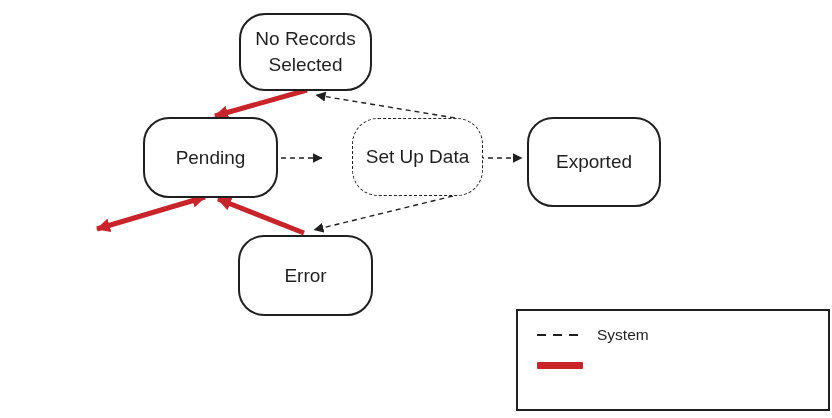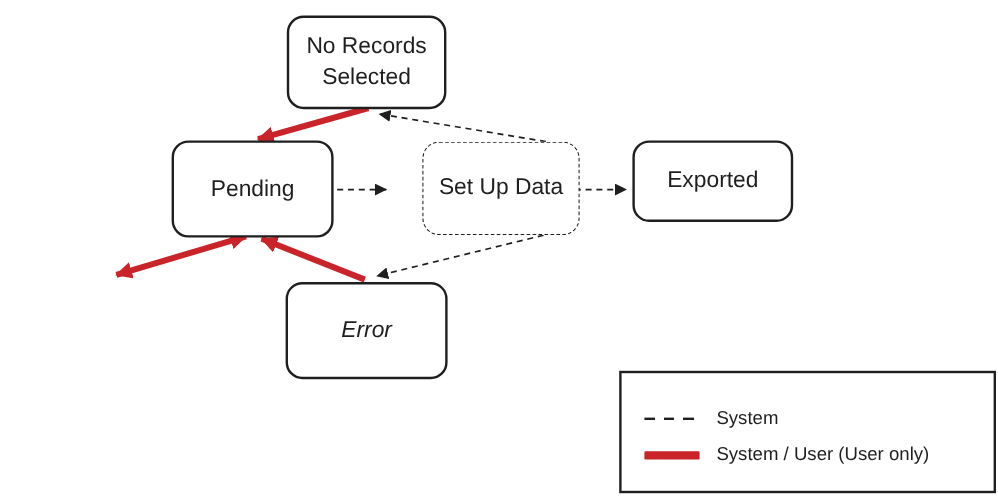--- a/index.html
+++ b/index.html
@@ -15,49 +15,49 @@
   .connectors {
     position: absolute;
     left: 0; top: 0;
     z-index: 1;
   }
   .node {
     position: absolute;
     box-sizing: border-box;
     background: #ffffff;
     border: 2px solid #1f1f1f;
-    border-radius: 14px;
+    border-radius: 26px;
     display: flex;
     align-items: center;
     justify-content: center;
     text-align: center;
     font-size: 19px;
     line-height: 1.35;
     z-index: 2;
     padding: 0 10px;
   }
   .node.dashed-node {
     border: 1.6px dashed #1f1f1f;
   }
   #node-no-records { left: 239px; top: 13px;  width: 133px; height: 78px; }
   #node-pending    { left: 143px; top: 117px; width: 135px; height: 81px; }
   #node-setup      { left: 328px; top: 118px; width: 131px; height: 78px; margin-left: 24px; }
-  #node-exported   { left: 527px; top: 117px; width: 134px; height: 68px; }
+  #node-exported   { left: 527px; top: 117px; width: 134px; height: 90px; }
   #node-canceled   { left: 24px;  top: 233px; width: 135px; height: 81px; }
-  #node-error      { left: 238px; top: 235px; width: 135px; height: 81px; font-style: italic; }
+  #node-error      { left: 238px; top: 235px; width: 135px; height: 81px; }
 
   .legend {
     position: absolute;
     left: 516px; top: 309px;
     width: 314px; height: 102px;
     box-sizing: border-box;
     border: 2px solid #1f1f1f;
     background: #ffffff;
     z-index: 2;
-    padding-top: 23px;
+    padding-top: 9px;
   }
   .legend-row {
     height: 30px;
     display: flex;
     align-items: center;
     padding-left: 19px;
   }
   .sample {
     display: inline-block;
     width: 46px;
@@ -132,17 +132,16 @@
     <span>Error</span>
   </div>
 
   <div class="legend">
     <div class="legend-row">
       <span class="sample sample-dashed"></span>
       <span class="legend-label">System</span>
     </div>
     <div class="legend-row">
       <span class="sample sample-thick-red"></span>
-      <span class="legend-label">System / User (User only)</span>
     </div>
   </div>
 
 </div>
 
 </body></html>

